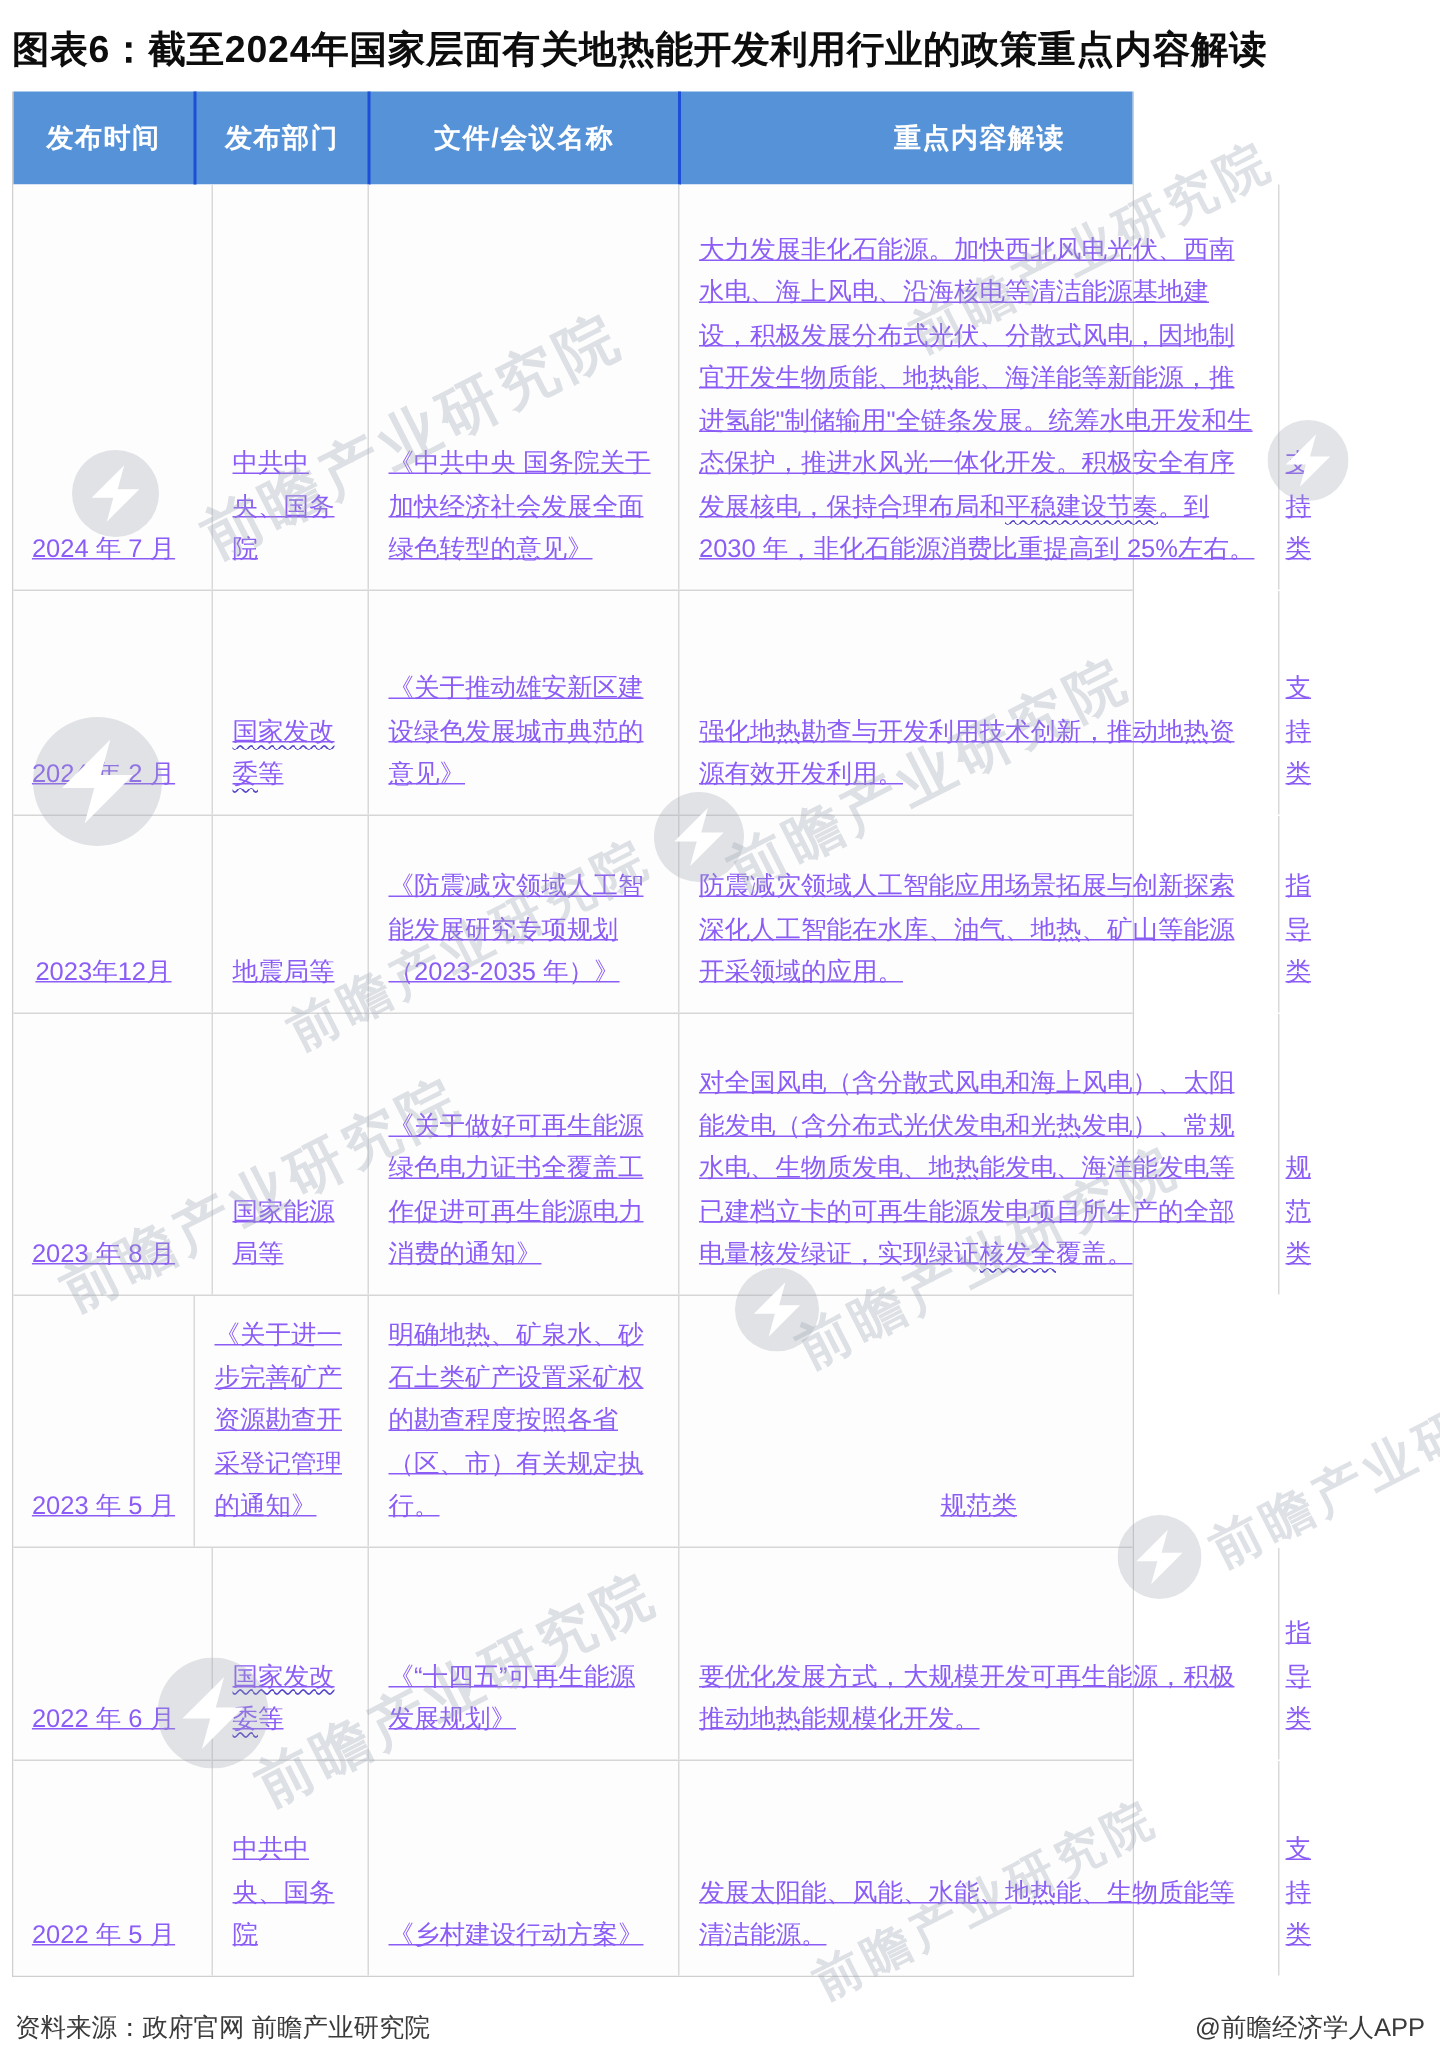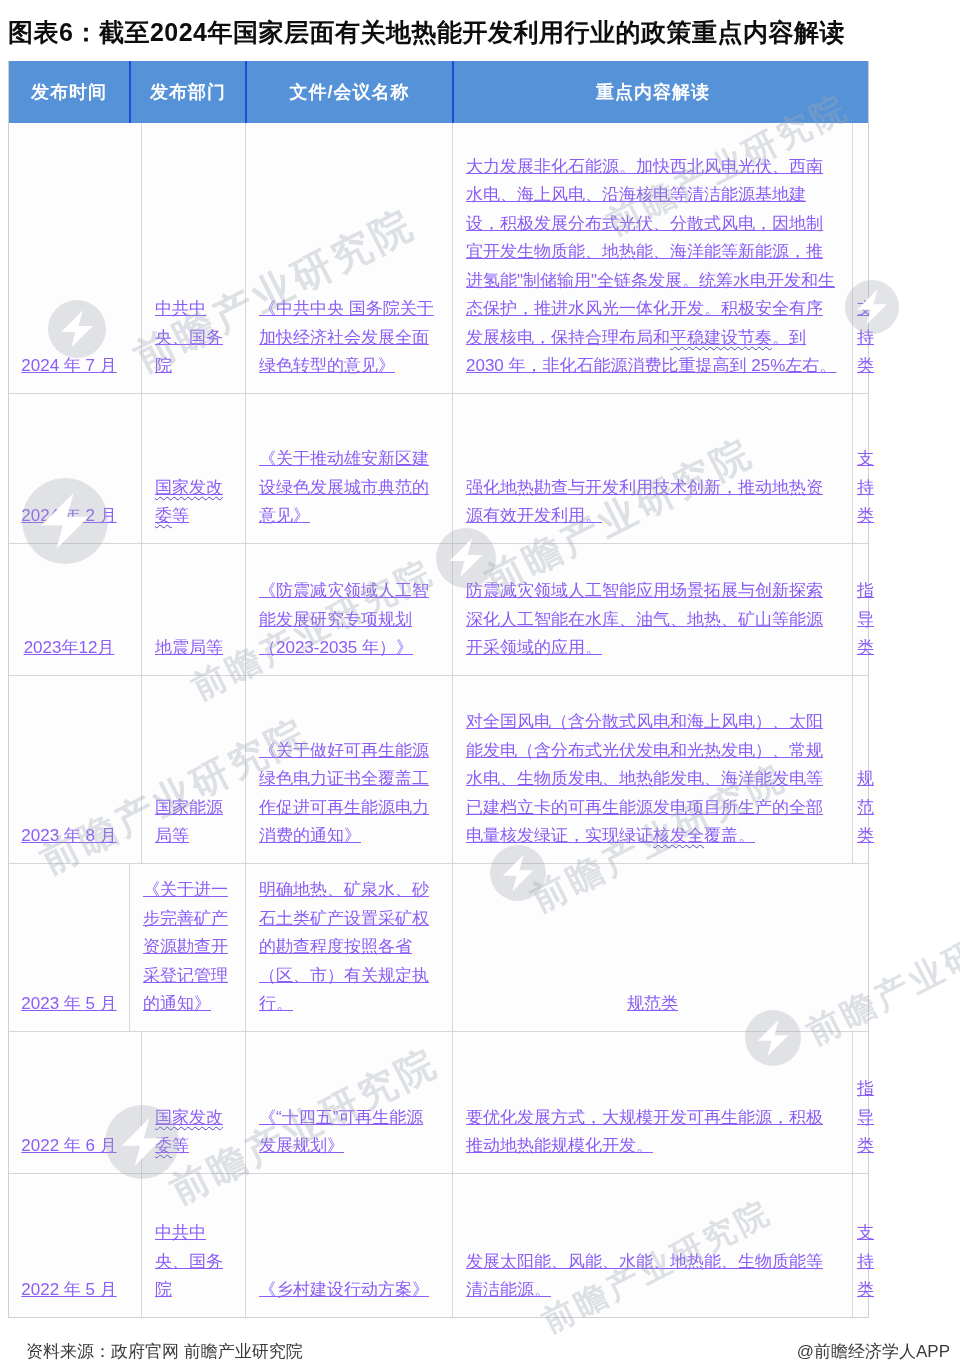--- a/index.html
+++ b/index.html
@@ -10,21 +10,21 @@
     margin:16px 8px 12px 8px;
     text-align:left;
     font-size:25px;
     font-weight:bold;
     color:#0d0d0d;
     letter-spacing:0.5px;
   }
 
   .policy-table{
     margin:0 8px;
-    width:861px;
+    width:748px;
     border:1px solid #cfcfcf;
     border-top:none;
   }
 
   .thead{
     display:grid;
     grid-template-columns:120px 116px 207px 400px 1fr;
     background:#5692d8;
   }
   .th{
@@ -67,21 +67,21 @@
 
   .wavy{
     text-decoration-line:underline;
     text-decoration-style:wavy;
     text-decoration-color:#5246c8;
     text-decoration-thickness:1px;
     text-underline-offset:3px;
   }
 
   .page-footer{
-    margin:22px 10px 0 26px;
+    margin:22px 10px 0 10px;
     display:flex; justify-content:space-between; align-items:center;
     font-size:17px; color:#3a3a3a;
   }
 
   
   .wm-layer{ position:absolute; inset:0; pointer-events:none; z-index:5; }
   .wm-text{
     position:absolute;
     font-size:38px; font-weight:bold;
     color:rgba(158,166,178,0.34);

